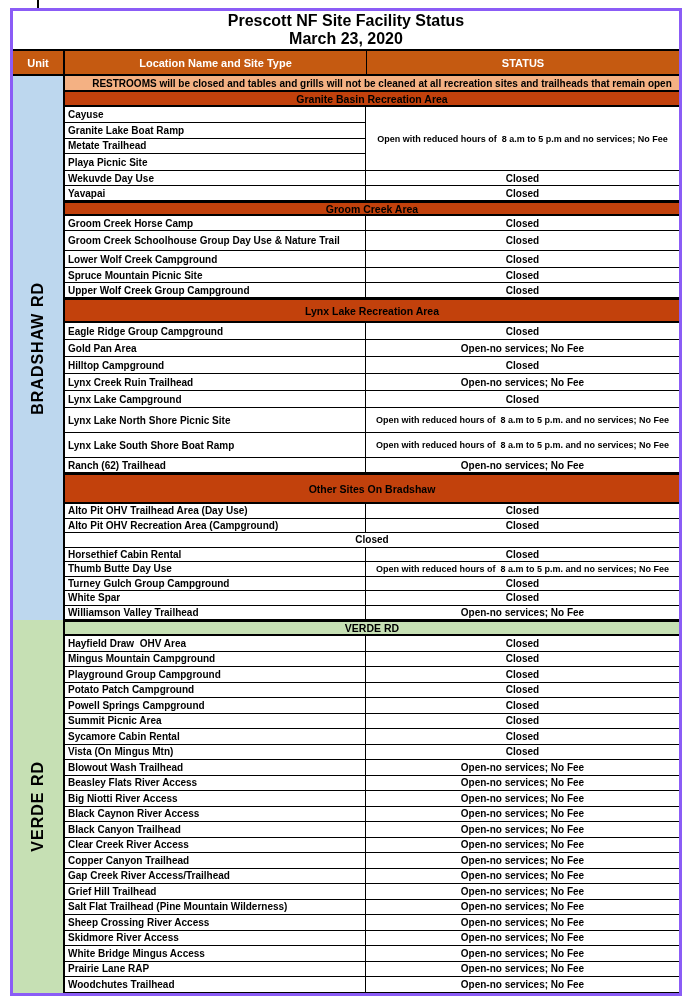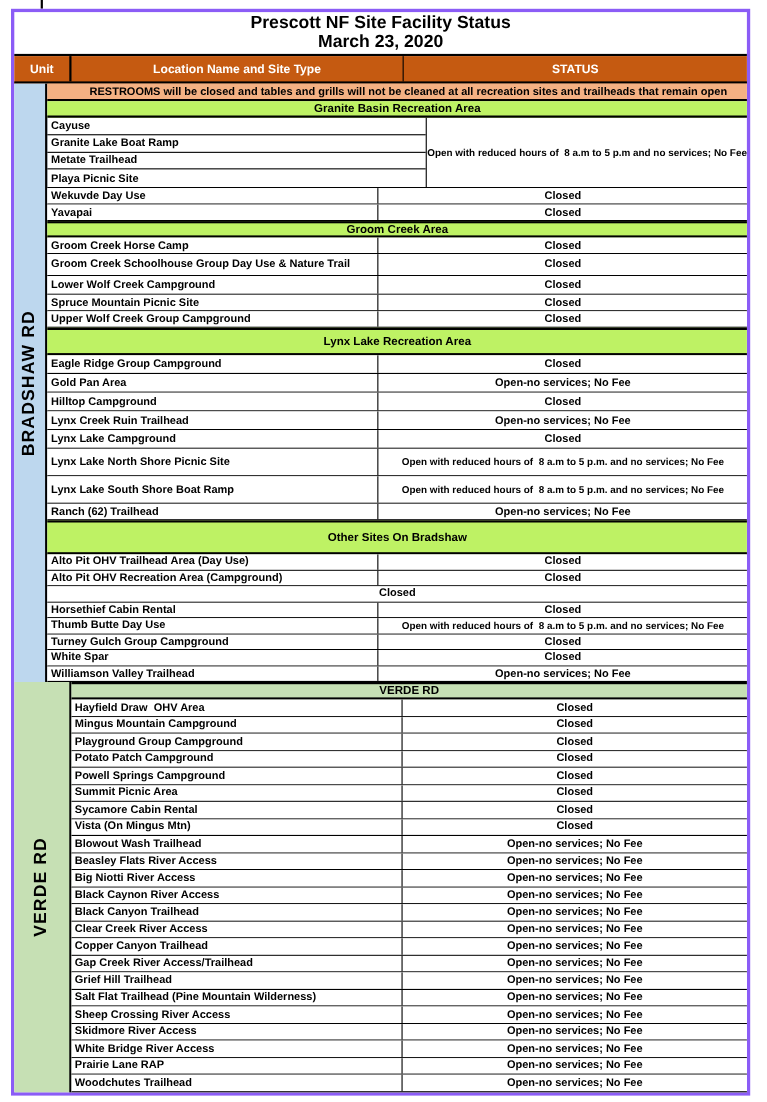--- a/index.html
+++ b/index.html
@@ -29,41 +29,41 @@
   .vlabel{
     writing-mode:vertical-rl;transform:rotate(180deg);
     font-size:16px;letter-spacing:1px;white-space:pre;
   }
   .content{flex:1;display:flex;flex-direction:column;}
   .notice{
     background:#F4B183;border-bottom:2px solid #000;height:16px;box-sizing:border-box;
     display:flex;align-items:center;justify-content:center;font-size:10px;white-space:pre;padding-left:20px;
   }
   .sec{
-    background:#bef264;border-bottom:2px solid #000;height:15px;box-sizing:border-box;
+    background:#c2410c;border-bottom:2px solid #000;height:15px;box-sizing:border-box;
     display:flex;align-items:center;justify-content:center;font-size:10.5px;
   }
   .sec.bt{border-top:2px solid #000;}
   .sec.t25{height:25px;}
   .sec.t31{height:31px;}
   .sec.green{background:#C6E0B4;height:16px;}
   .row{display:flex;border-bottom:1px solid #000;box-sizing:border-box;background:#fff;}
   .row .loc{
     width:301px;border-right:1px solid #000;box-sizing:border-box;
     display:flex;align-items:center;padding-left:3px;font-size:10px;white-space:pre;overflow:hidden;
   }
   .row .status{
     flex:1;display:flex;align-items:center;justify-content:center;
     font-size:10px;white-space:pre;overflow:hidden;
   }
   .row .status.long{font-size:9px;}
   .h14{height:14.5px;} .h15{height:15px;} .h155{height:15.5px;}
   .h17{height:17px;} .h20{height:20px;} .h25{height:25px;}
   .merged{display:flex;border-bottom:1px solid #000;box-sizing:border-box;height:64px;}
-  .mnames{width:345px;border-right:1px solid #000;box-sizing:border-box;display:flex;flex-direction:column;}
+  .mnames{width:301px;border-right:1px solid #000;box-sizing:border-box;display:flex;flex-direction:column;}
   .mname{
     height:16px;border-bottom:1px solid #000;box-sizing:border-box;
     display:flex;align-items:center;padding-left:3px;font-size:10px;white-space:pre;
   }
   .mname:last-child{border-bottom:none;}
   .mstatus{flex:1;display:flex;align-items:center;justify-content:center;font-size:9px;white-space:pre;}
 </style>
 </head>
 <body>
 
@@ -288,21 +288,21 @@
       </div>
       <div class="row h155">
         <div class="loc">Sheep Crossing River Access</div>
         <div class="status">Open-no services; No Fee</div>
       </div>
       <div class="row h155">
         <div class="loc">Skidmore River Access</div>
         <div class="status">Open-no services; No Fee</div>
       </div>
       <div class="row h155">
-        <div class="loc">White Bridge River Access</div>
+        <div class="loc">White Bridge Mingus Access</div>
         <div class="status">Open-no services; No Fee</div>
       </div>
       <div class="row h155">
         <div class="loc">Prairie Lane RAP</div>
         <div class="status">Open-no services; No Fee</div>
       </div>
       <div class="row h155">
         <div class="loc">Woodchutes Trailhead</div>
         <div class="status">Open-no services; No Fee</div>
       </div>

